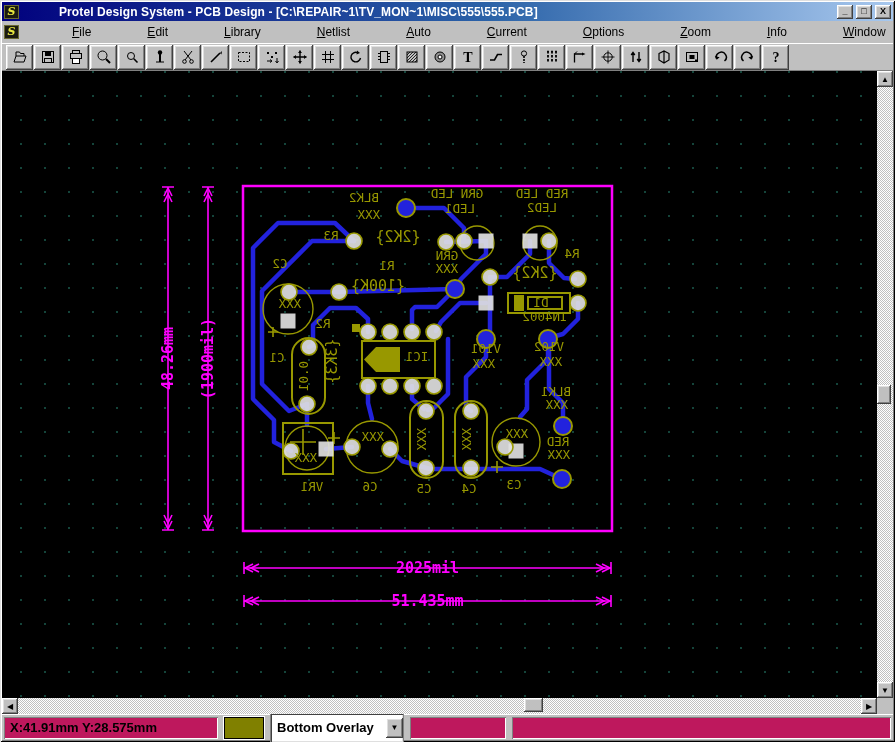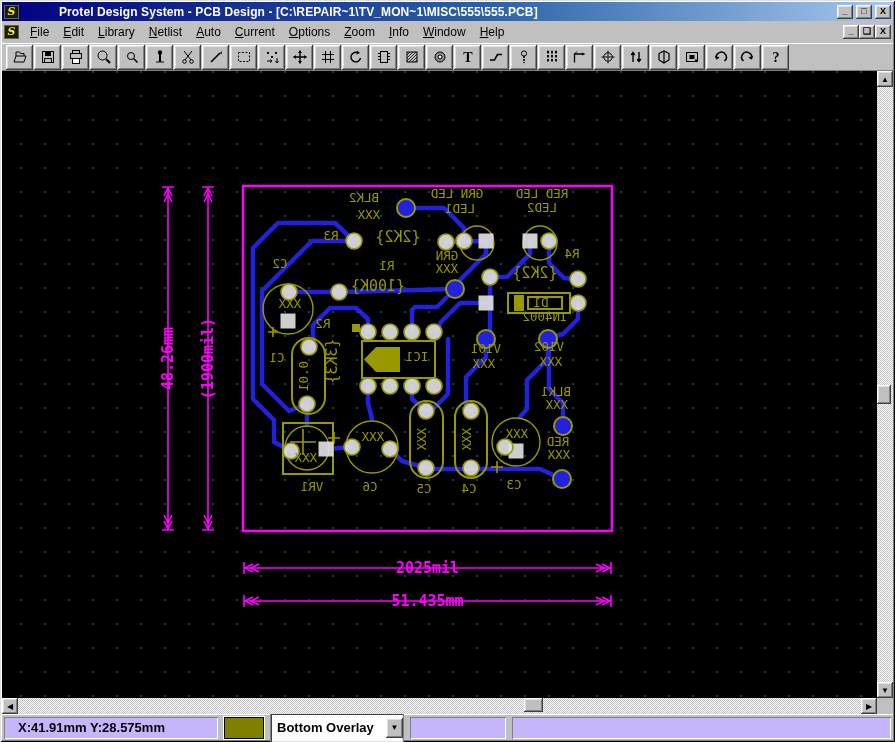--- a/index.html
+++ b/index.html
@@ -18,21 +18,21 @@
     color:#fff;font-weight:bold;font-size:12px;
   }
   .appicon{width:15px;height:14px;background:#1a1a10;border:1px solid #6b6b30;
     color:#e8e840;font:bold italic 11px/12px "DejaVu Serif",serif;text-align:center;flex:0 0 auto;}
   .titletext{flex:1;white-space:nowrap;overflow:hidden;letter-spacing:.1px;padding-left:37px;}
   .cbtn{width:16px;height:14px;background:#c0c0c0;color:#000;flex:0 0 auto;
     font:bold 9px/12px "Liberation Sans",sans-serif;text-align:center;
     box-shadow:inset -1px -1px 0 #404040, inset 1px 1px 0 #fff, inset -2px -2px 0 #808080, inset 2px 2px 0 #dfdfdf;}
   
   .menubar{height:22px;display:flex;align-items:center;padding:0 2px;background:#c0c0c0;font-size:12px;}
-  .menuitem{padding:3px 7px;color:#000;}
+  .menuitem{padding:3px 7px;color:#000;margin-left:42px;}
   .menuitem u{text-decoration:underline;}
   .menuspacer{flex:1;}
   
   .toolbar{height:28px;background:#c0c0c0;display:flex;align-items:center;padding:0 0 0 4px;
     border-top:1px solid #fff;border-bottom:1px solid #808080;}
   .tbtn{width:27px;height:25px;margin-right:1px;background:#c0c0c0;display:flex;align-items:center;justify-content:center;
     box-shadow:inset -1px -1px 0 #404040, inset 1px 1px 0 #fff, inset -2px -2px 0 #808080, inset 2px 2px 0 #dfdfdf;}
   .tbtn svg{display:block;}
   
   .workrow{flex:1;display:flex;min-height:0;}
@@ -49,21 +49,21 @@
                      linear-gradient(45deg,#fff 25%,transparent 25%,transparent 75%,#fff 75%);
     background-size:2px 2px;background-position:0 0,1px 1px;}
   .sbbtn{width:16px;height:16px;background:#c0c0c0;flex:0 0 auto;display:flex;align-items:center;justify-content:center;
     box-shadow:inset -1px -1px 0 #404040, inset 1px 1px 0 #fff, inset -2px -2px 0 #808080, inset 2px 2px 0 #dfdfdf;
     font-size:8px;color:#000;}
   .sbthumb{position:absolute;background:#c0c0c0;
     box-shadow:inset -1px -1px 0 #404040, inset 1px 1px 0 #fff, inset -2px -2px 0 #808080, inset 2px 2px 0 #dfdfdf;}
   .corner{width:16px;height:16px;background:#c0c0c0;}
   
   .statusbar{height:26px;background:#c0c0c0;display:flex;align-items:center;gap:6px;padding:2px 2px;border-top:1px solid #fff;}
-  .spanel{height:22px;background:#c4b5fd;display:flex;align-items:center;padding:0 14px;
+  .spanel{height:22px;background:#be185d;display:flex;align-items:center;padding:0 6px;
     box-shadow:inset 1px 1px 0 #808080, inset -1px -1px 0 #fff;}
   .coords{width:214px;font-weight:bold;font-size:13px;color:#000;}
   .swatch{width:40px;height:22px;border:1px solid #000;box-shadow:0 0 0 1px #fff;}
   .combo{width:134px;height:30px;background:#fff;display:flex;align-items:center;
     box-shadow:inset 1px 1px 0 #404040, inset -1px -1px 0 #dfdfdf;border:1px solid #808080;}
   .combotext{flex:1;font-weight:bold;font-size:13px;padding-left:6px;color:#000;white-space:nowrap;}
   .combobtn{width:17px;height:20px;background:#c0c0c0;display:flex;align-items:center;justify-content:center;font-size:8px;
     box-shadow:inset -1px -1px 0 #404040, inset 1px 1px 0 #fff, inset -2px -2px 0 #808080, inset 2px 2px 0 #dfdfdf;}
   .sp2{width:96px;}
   .sp3{flex:1;}

